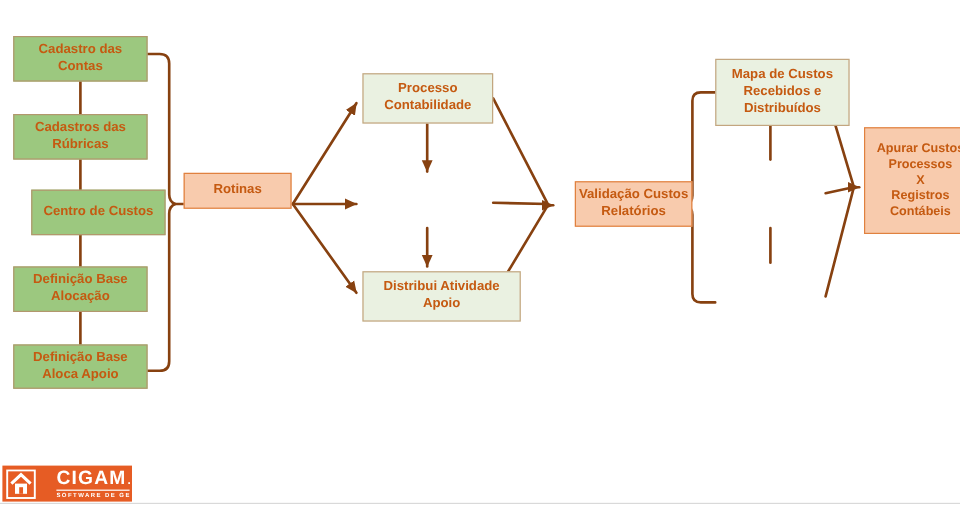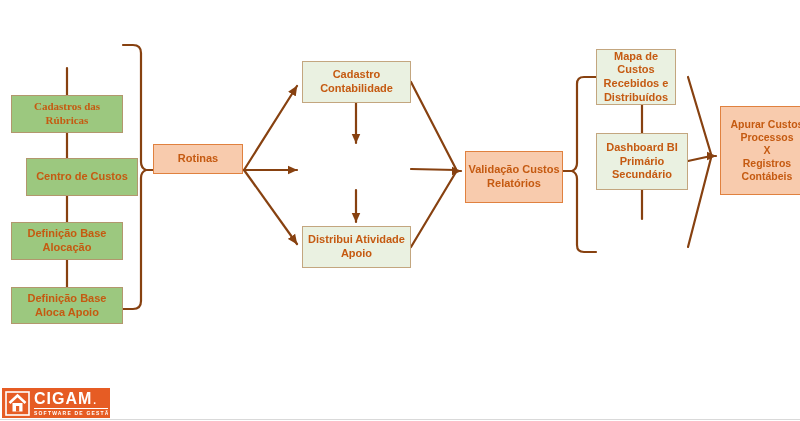--- a/index.html
+++ b/index.html
@@ -27,21 +27,21 @@
   .orange{background:#f8cbad;border:1.5px solid #e0813f;}
   .small-font{font-size:10.5px;}
   
   #logo{
     position:absolute;left:2px;top:388px;width:108px;height:30px;
     background:#e65c24;
     display:flex;align-items:stretch;
     padding:1px 2px;box-sizing:border-box;
   }
   #logo .icon-wrap{width:27px;display:flex;align-items:center;justify-content:center;}
-  #logo .text-col{flex:1;display:flex;flex-direction:column;justify-content:center;padding-left:3px;min-width:0;}
+  #logo .text-col{flex:1;display:flex;flex-direction:column;justify-content:center;padding-left:16px;min-width:0;}
   #logo .wordmark{
     color:#fff;font-weight:bold;font-size:16px;line-height:1;
     letter-spacing:1px;display:flex;align-items:baseline;
   }
   #logo .wordmark .dot{font-size:10px;margin-left:1px;}
   #logo .tagline{
     margin-top:1px;border-top:1px solid #fff;padding-top:1px;
     color:#fff;font-size:5px;font-weight:bold;letter-spacing:1.2px;
     white-space:nowrap;overflow:hidden;
   }
@@ -89,44 +89,43 @@
       <path d="M642,105 V133"></path>
       <path d="M642,190 V219"></path>
 
       <path d="M688,77 L711,154"></path>
       <path d="M688,161 L711,156"></path>
       <path d="M688,247 L711,158"></path>
       <path d="M708,156 L716,156" marker-end="url(#ah)"></path>
     </g>
   </svg>
 
-  <div class="node green" style="left:11px;top:95px;width:112px;height:38px;font-family:Liberation Serif, serif;">Cadastros das
+  <div class="node green" style="left:11px;top:30px;width:112px;height:38px;">Cadastro das
+Contas</div>
+  <div class="node green" style="left:11px;top:95px;width:112px;height:38px;">Cadastros das
 Rúbricas</div>
   <div class="node green" style="left:26px;top:158px;width:112px;height:38px;">Centro de Custos</div>
   <div class="node green" style="left:11px;top:222px;width:112px;height:38px;">Definição Base
 Alocação</div>
   <div class="node green" style="left:11px;top:287px;width:112px;height:37px;">Definição Base
 Aloca Apoio</div>
 
   <div class="node orange" style="left:153px;top:144px;width:90px;height:30px;">Rotinas</div>
 
-  <div class="node lgreen" style="left:302px;top:61px;width:109px;height:42px;">Cadastro
+  <div class="node lgreen" style="left:302px;top:61px;width:109px;height:42px;">Processo
 Contabilidade</div>
-  <div class="node lgreen" style="left:302px;top:226px;width:109px;height:42px;">Distribui Atividade
+  <div class="node lgreen" style="left:302px;top:226px;width:132px;height:42px;">Distribui Atividade
 Apoio</div>
 
-  <div class="node orange" style="left:465px;top:151px;width:98px;height:52px;">Validação Custos
+  <div class="node orange" style="left:479px;top:151px;width:98px;height:38px;">Validação Custos
 Relatórios</div>
 
-  <div class="node lgreen" style="left:596px;top:49px;width:80px;height:56px;">Mapa de Custos
+  <div class="node lgreen" style="left:596px;top:49px;width:112px;height:56px;">Mapa de Custos
 Recebidos e
 Distribuídos</div>
-  <div class="node lgreen" style="left:596px;top:133px;width:92px;height:57px;">Dashboard BI
-Primário
-Secundário</div>
 
   <div class="node orange small-font" style="left:720px;top:106px;width:94px;height:89px;">Apurar Custos
 Processos
 X
 Registros
 Contábeis</div>
 
   <div id="logo">
     <div class="icon-wrap">
       <svg width="25" height="25" viewBox="0 0 25 25" xmlns="http://www.w3.org/2000/svg">

